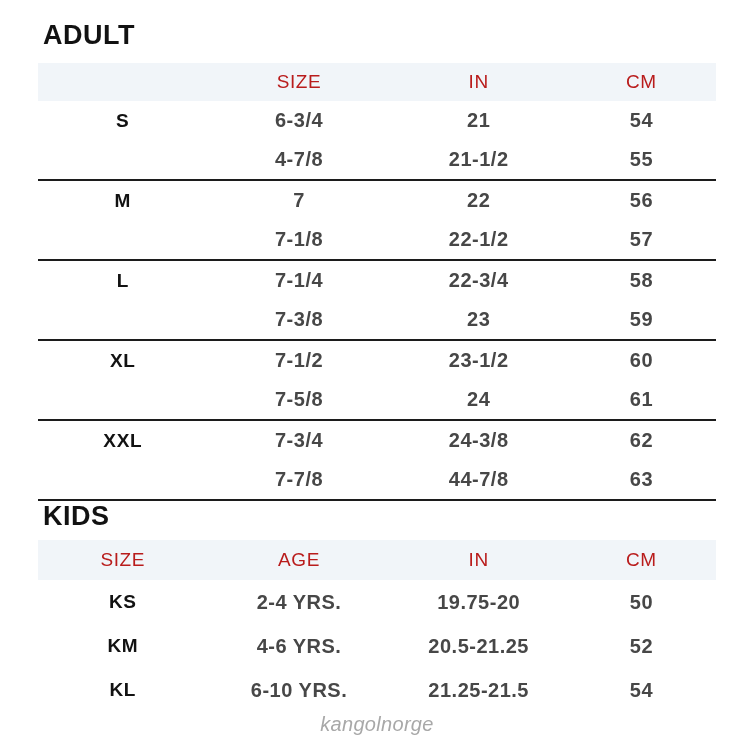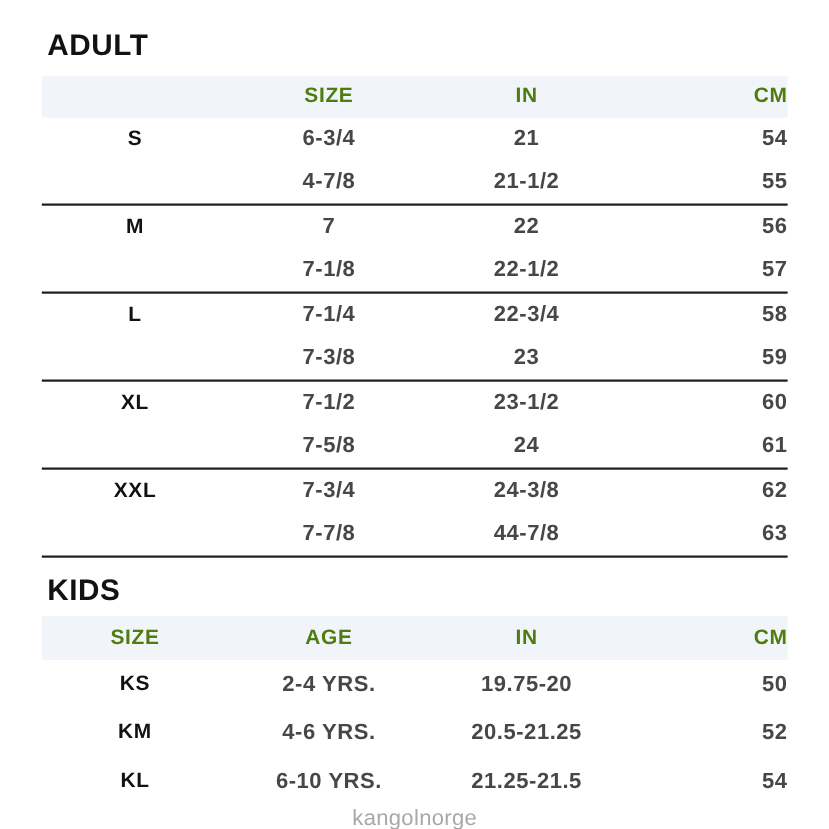--- a/index.html
+++ b/index.html
@@ -21,22 +21,22 @@
   .section-title {
     margin: 0;
     padding: 0;
     margin-left: 43px;
     font-size: 27px;
     font-weight: bold;
     letter-spacing: 0.5px;
     color: #121212;
     line-height: 30px;
   }
-  .title-adult { padding-top: 26px; }
-  .title-kids  { padding-top: 14px; }
+  .title-adult { padding-top: 20px; }
+  .title-kids  { }
 
   .table {
     width: 678px;
     margin-left: 38px;
   }
   .table-adult { margin-top: 13px; }
   .table-kids  { margin-top: 9px; }
 
   .thead {
     display: flex;
@@ -46,27 +46,27 @@
   .table-adult .thead { height: 38px; }
   .table-kids  .thead { height: 40px; }
 
   .cell {
     text-align: center;
     box-sizing: border-box;
   }
   .col1 { width: 25%; }
   .col2 { width: 27%; }
   .col3 { width: 26%; }
-  .col4 { width: 22%; text-align: right; }
+  .col4 { width: 22%; }
 
   .th {
     font-size: 19px;
-    font-weight: bold;
+    font-weight: normal;
     letter-spacing: 0.6px;
-    color: #4d7c0f;
+    color: #b91c1c;
   }
   .label {
     font-size: 19px;
     font-weight: bold;
     letter-spacing: 0.6px;
     color: #121212;
   }
   .val {
     font-size: 20px;
     font-weight: bold;
@@ -85,20 +85,21 @@
     border-bottom: 2px solid #1c1c1c;
   }
 
   .footer {
     margin-top: 1px;
     text-align: center;
     font-size: 20px;
     letter-spacing: 0.3px;
     color: #a8a8a8;
     line-height: 22px;
+    font-style: italic;
   }
 </style>
 </head>
 <body>
 
 <div class="page">
 
   <h2 class="section-title title-adult">ADULT</h2>
 
   <div class="table table-adult">

